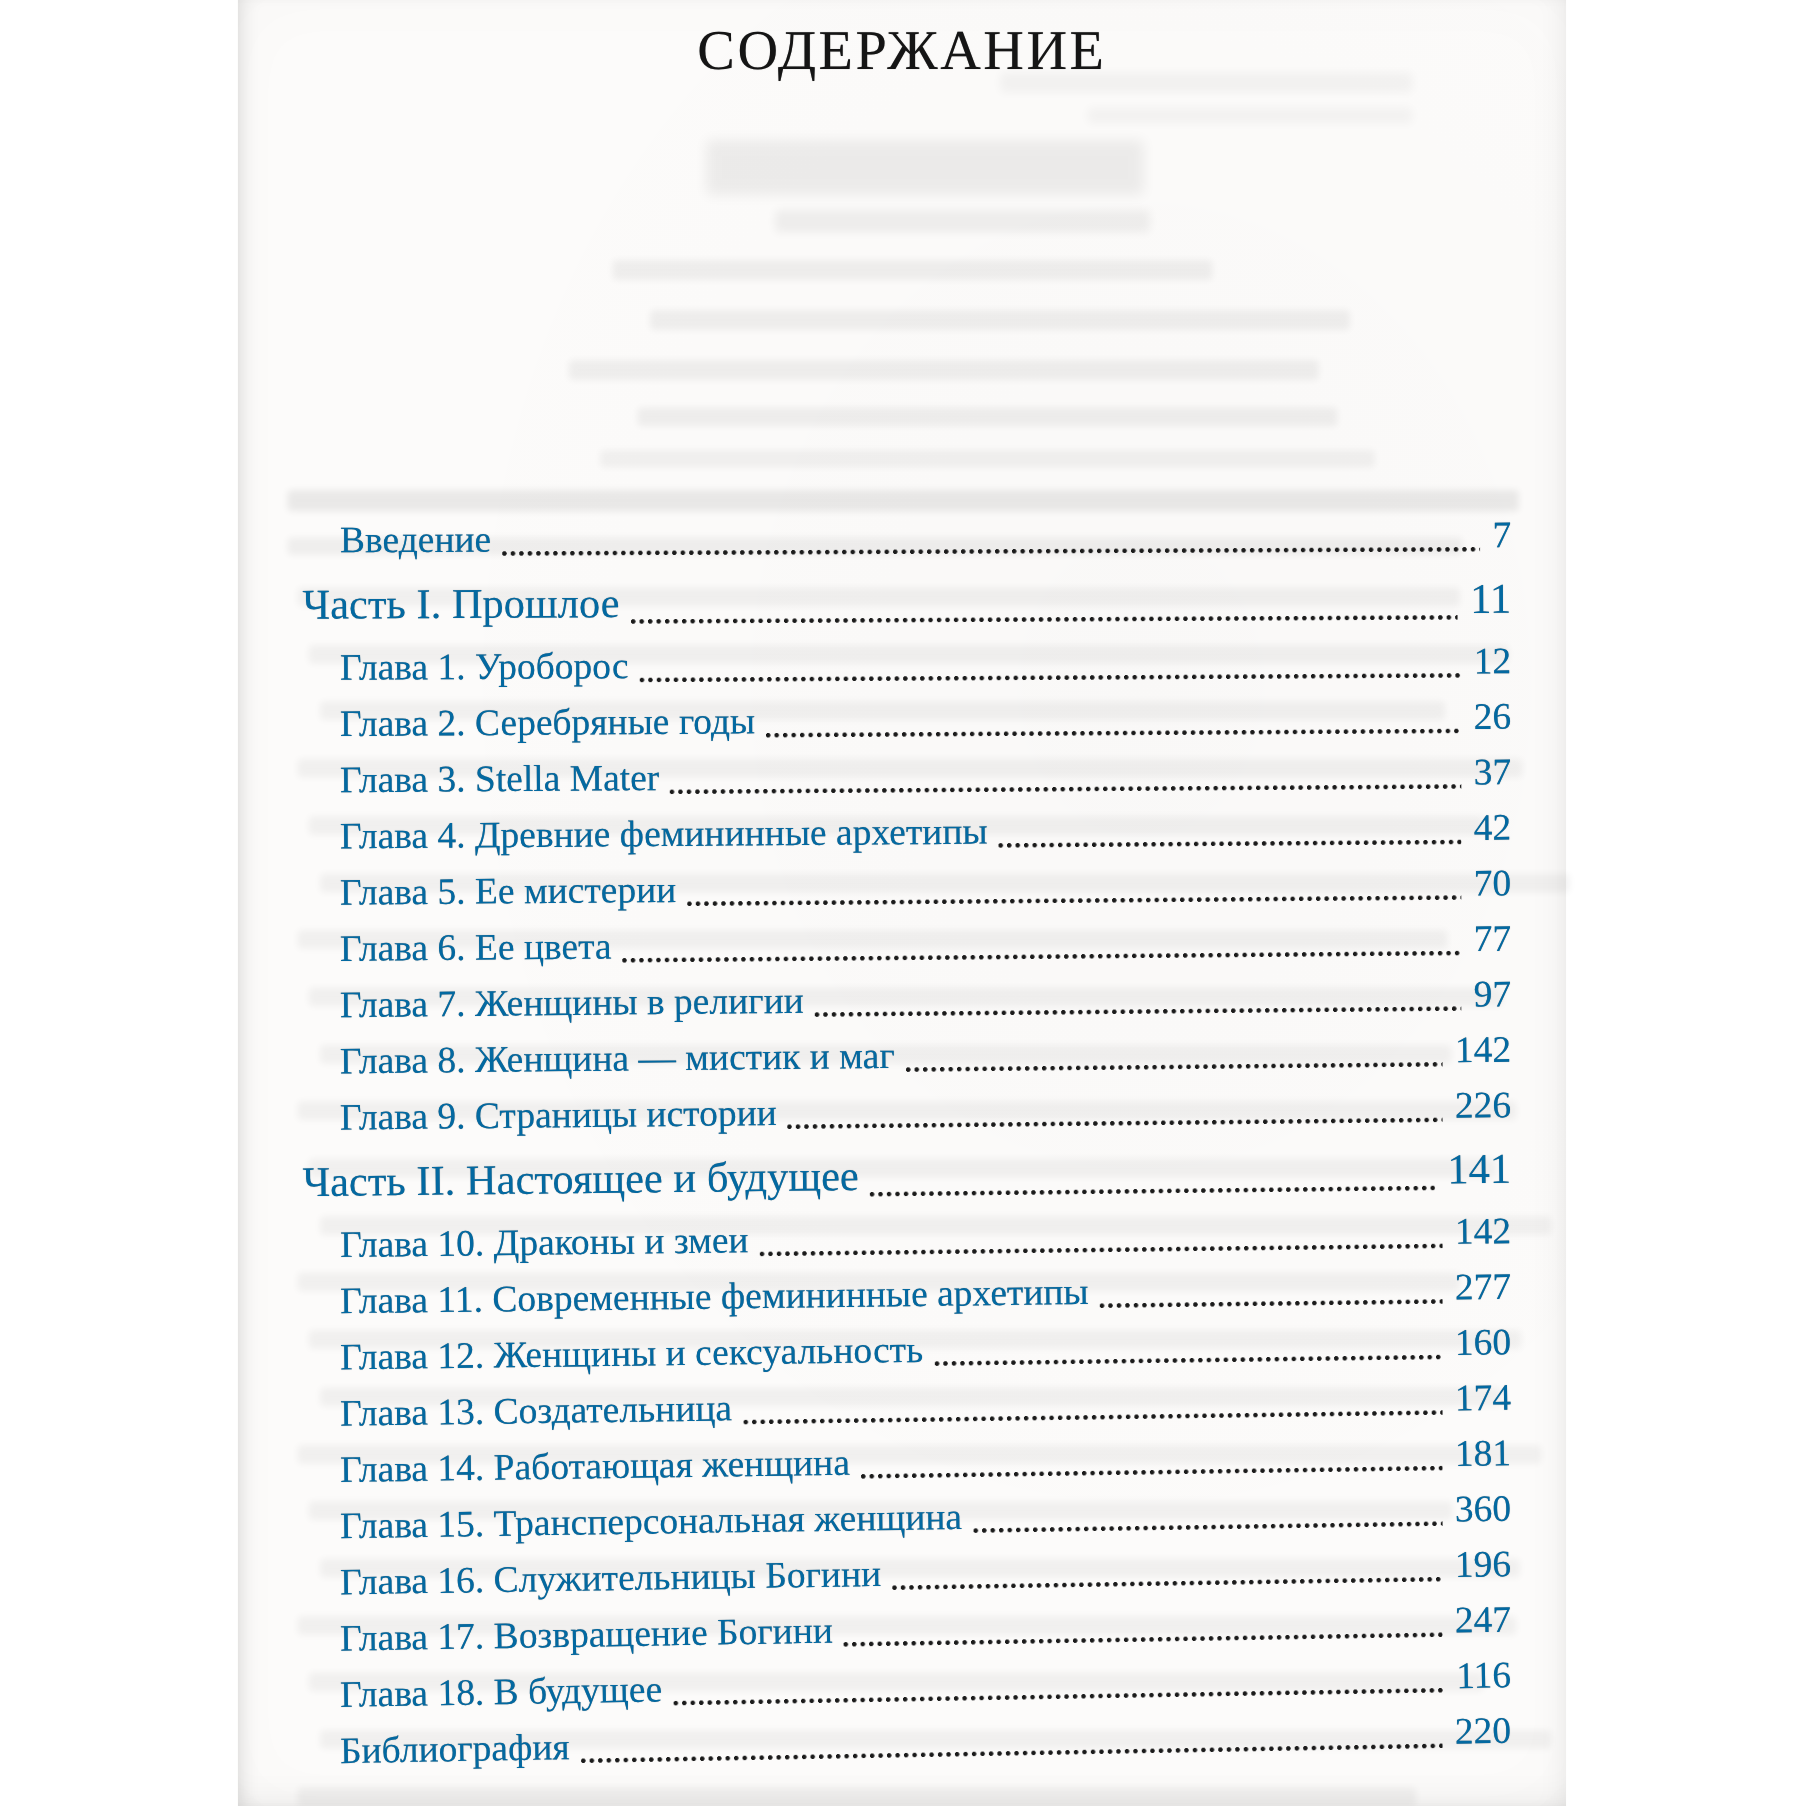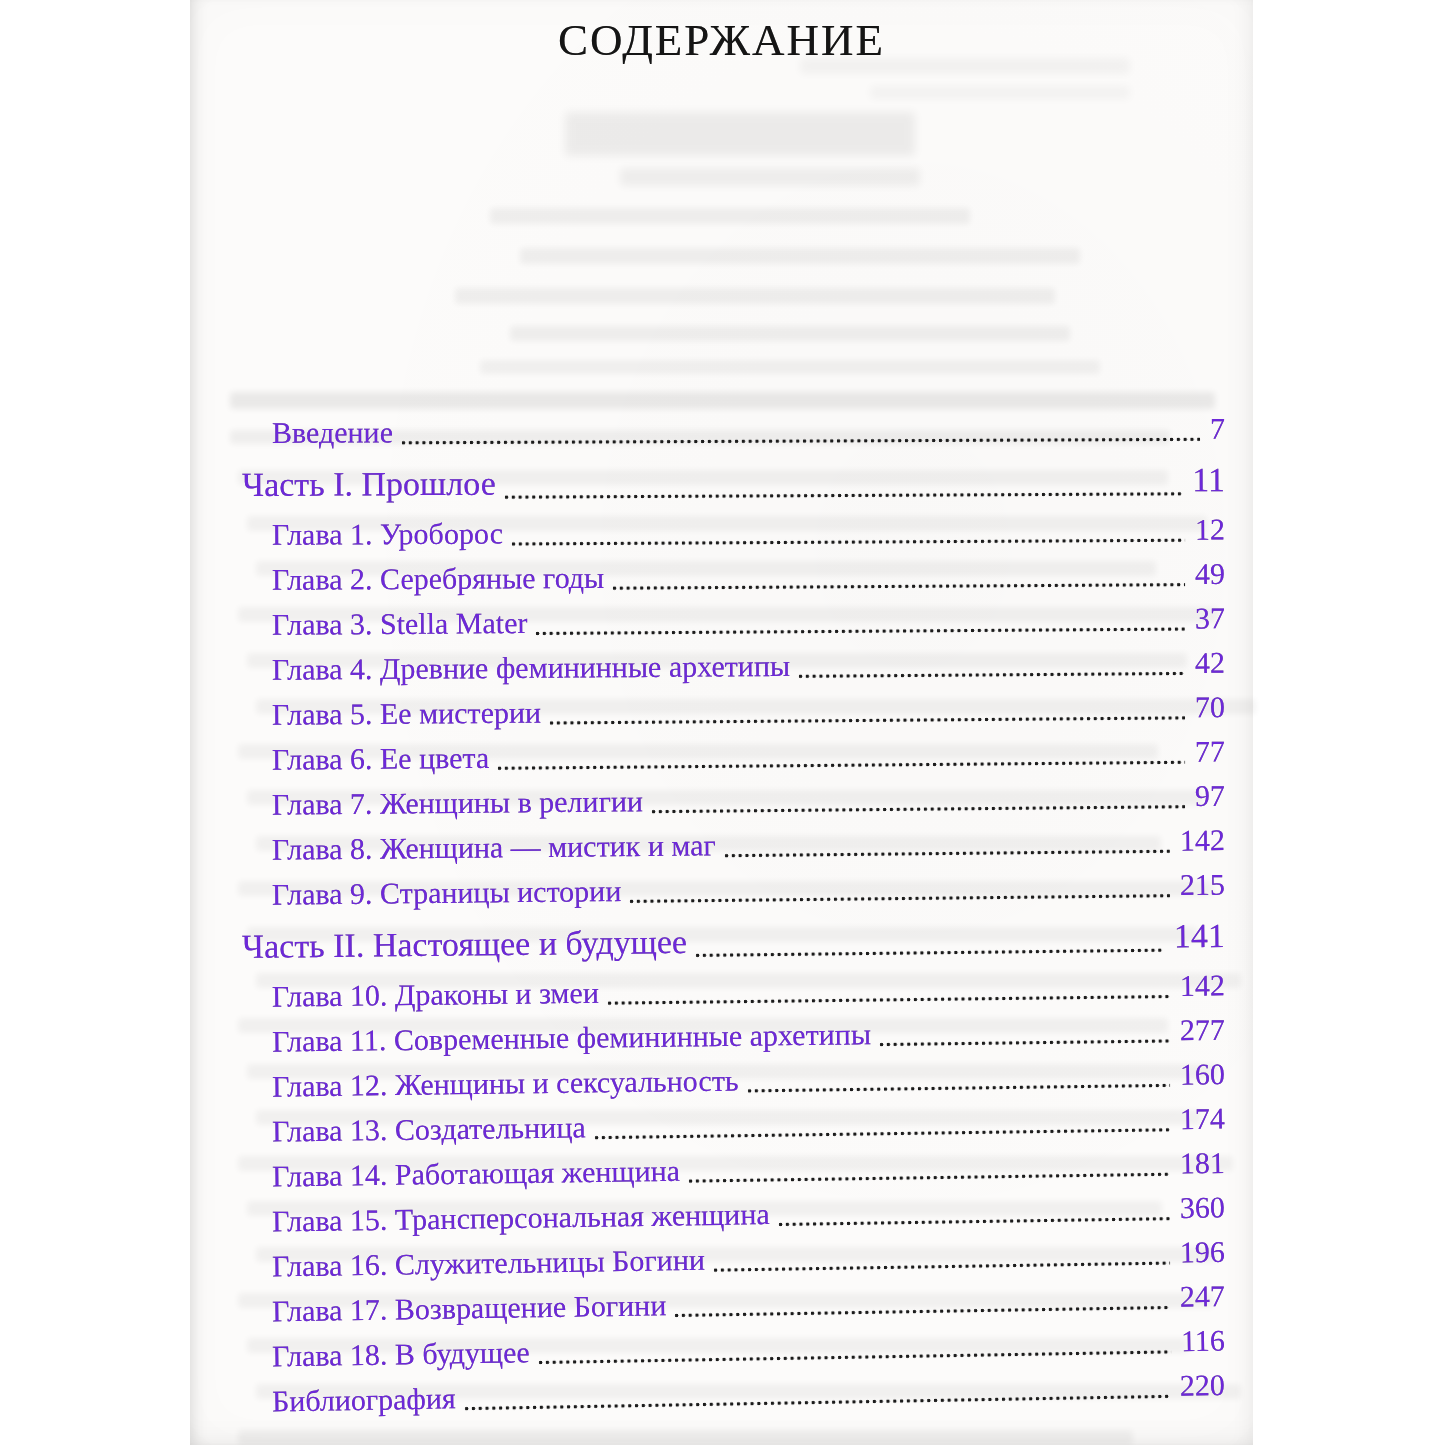--- a/index.html
+++ b/index.html
@@ -31,22 +31,22 @@
   }
 
   .title{
     position:absolute;top:14px;left:0;right:0;z-index:2;
     text-align:center;font-size:45px;letter-spacing:2px;
     color:#151515;font-weight:400;margin:0;
     text-shadow:0 0 0.6px rgba(20,20,20,0.55);
   }
 
   .toc{
-    position:absolute;top:410px;left:46px;right:28px;z-index:2;
-    color:#6d28d9;
+    position:absolute;top:410px;left:46px;right:44px;z-index:2;
+    color:#0369a1;
   }
   .row{
     display:flex;align-items:baseline;
     text-shadow:0 0 0.6px rgba(20,20,20,0.5);
   }
   .row.chapter,.row.intro{
     height:45px;line-height:45px;font-size:30px;padding-left:36px;
   }
   .row.part{
     height:54px;line-height:54px;font-size:34px;padding-left:6px;margin-top:3px;
@@ -118,21 +118,21 @@
     <span class="num">11</span>
   </div>
         <div class="row chapter" style="transform-origin: 8px 50%; transform: rotate(-0.321deg);">
     <span class="label">Глава 1. Уроборос</span>
     <span class="leader"></span>
     <span class="num">12</span>
   </div>
         <div class="row chapter" style="transform-origin: 8px 50%; transform: rotate(-0.357deg);">
     <span class="label">Глава 2. Серебряные годы</span>
     <span class="leader"></span>
-    <span class="num">49</span>
+    <span class="num">26</span>
   </div>
         <div class="row chapter" style="transform-origin: 8px 50%; transform: rotate(-0.393deg);">
     <span class="label">Глава 3. Stella Mater</span>
     <span class="leader"></span>
     <span class="num">37</span>
   </div>
         <div class="row chapter" style="transform-origin: 8px 50%; transform: rotate(-0.429deg);">
     <span class="label">Глава 4. Древние фемининные архетипы</span>
     <span class="leader"></span>
     <span class="num">42</span>
@@ -153,21 +153,21 @@
     <span class="num">97</span>
   </div>
         <div class="row chapter" style="transform-origin: 8px 50%; transform: rotate(-0.571deg);">
     <span class="label">Глава 8. Женщина — мистик и маг</span>
     <span class="leader"></span>
     <span class="num">142</span>
   </div>
         <div class="row chapter" style="transform-origin: 8px 50%; transform: rotate(-0.607deg);">
     <span class="label">Глава 9. Страницы истории</span>
     <span class="leader"></span>
-    <span class="num">215</span>
+    <span class="num">226</span>
   </div>
         <div class="row part" style="transform-origin: 8px 50%; transform: rotate(-0.643deg);">
     <span class="label">Часть II. Настоящее и будущее</span>
     <span class="leader"></span>
     <span class="num">141</span>
   </div>
         <div class="row chapter" style="transform-origin: 8px 50%; transform: rotate(-0.679deg);">
     <span class="label">Глава 10. Драконы и змеи</span>
     <span class="leader"></span>
     <span class="num">142</span>

